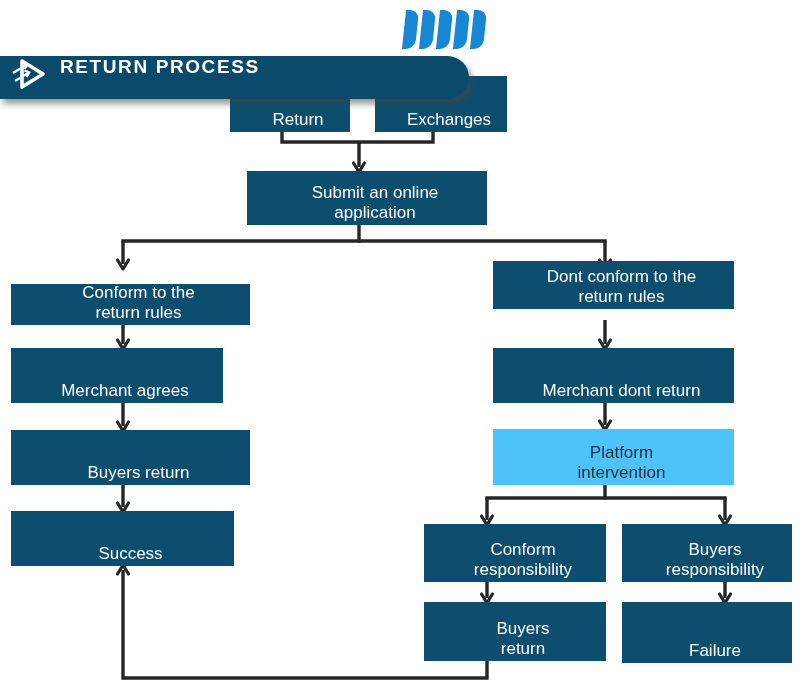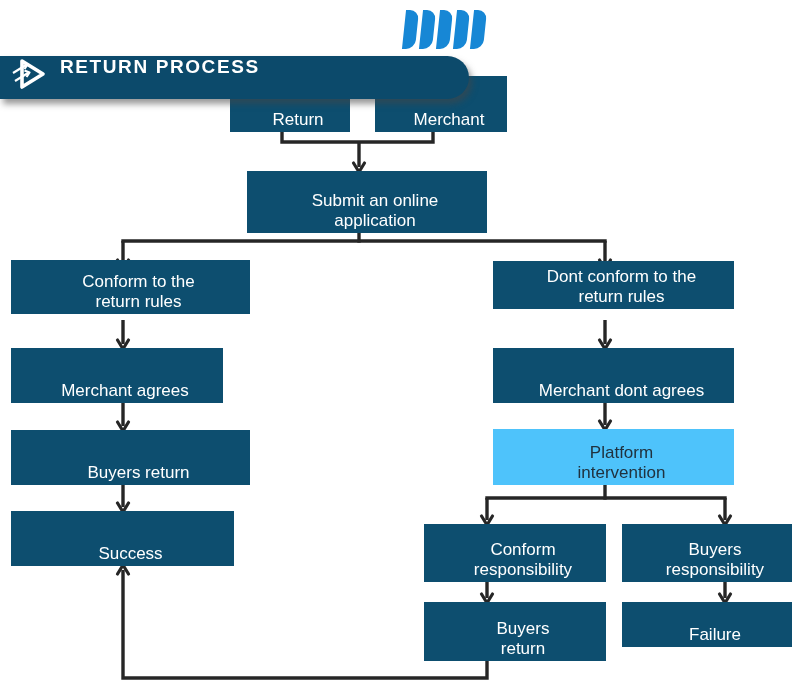--- a/index.html
+++ b/index.html
@@ -91,60 +91,60 @@
     <div class="chev"></div>
     <div class="chev"></div>
     <div class="chev"></div>
     <div class="chev"></div>
   </div>
 
 <div class="node" style="left:230px;top:76px;width:104px;height:56px">
   <span class="lbl">Return</span>
 </div>
 <div class="node" style="left:375px;top:76px;width:116px;height:56px">
-  <span class="lbl">Merchant</span>
+  <span class="lbl">Exchanges</span>
 </div>
-<div class="node" style="left:247px;top:171px;width:224px;height:62px">
+<div class="node" style="left:247px;top:171px;width:224px;height:54px">
   <span class="lbl">Submit an online
 application</span>
 </div>
 
-<div class="node" style="left:11px;top:260px;width:223px;height:54px">
+<div class="node" style="left:11px;top:284px;width:223px;height:41px">
   <span class="lbl">Conform to the
 return rules</span>
 </div>
 <div class="node" style="left:11px;top:348px;width:196px;height:55px">
   <span class="lbl">Merchant agrees</span>
 </div>
 <div class="node" style="left:11px;top:430px;width:223px;height:55px">
   <span class="lbl">Buyers return</span>
 </div>
 <div class="node" style="left:11px;top:511px;width:207px;height:55px">
   <span class="lbl">Success</span>
 </div>
 
 <div class="node" style="left:493px;top:261px;width:225px;height:48px">
   <span class="lbl">Dont conform to the
 return rules</span>
 </div>
 <div class="node" style="left:493px;top:348px;width:225px;height:55px">
-  <span class="lbl">Merchant dont agrees</span>
+  <span class="lbl">Merchant dont return</span>
 </div>
 <div class="node light" style="left:493px;top:429px;width:225px;height:56px">
   <span class="lbl">Platform
 intervention</span>
 </div>
 
 <div class="node" style="left:424px;top:524px;width:166px;height:58px">
   <span class="lbl">Conform
 responsibility</span>
 </div>
 <div class="node" style="left:622px;top:524px;width:154px;height:58px">
   <span class="lbl">Buyers
 responsibility</span>
 </div>
 <div class="node" style="left:424px;top:602px;width:166px;height:59px">
   <span class="lbl">Buyers
 return</span>
 </div>
-<div class="node" style="left:622px;top:602px;width:154px;height:45px">
+<div class="node" style="left:622px;top:602px;width:154px;height:61px">
   <span class="lbl">Failure</span>
 </div>
 
 </body></html>

